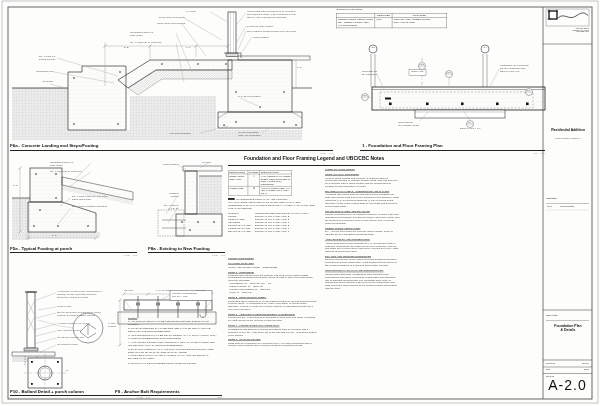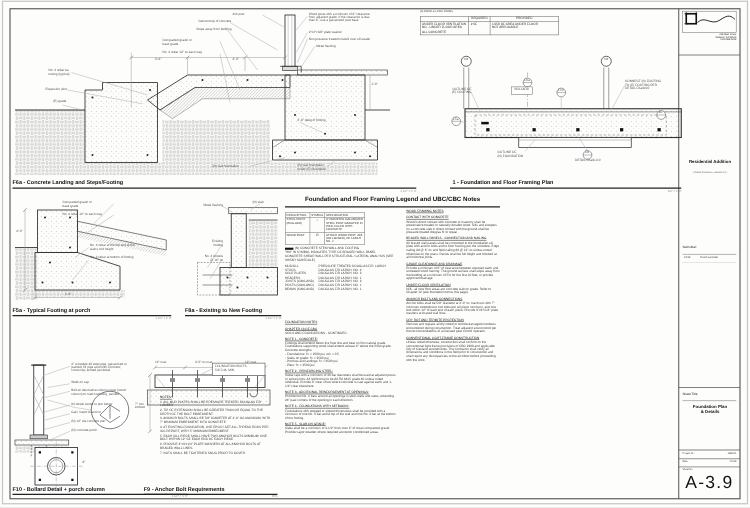--- a/index.html
+++ b/index.html
@@ -541,15 +541,15 @@
 
     <div class="tb-label" style="left:546px;top:313.5px">Sheet Title</div>
     <div class="tb-sheettitle" style="left:517.5px;top:324px">Foundation Plan
 &amp; Details</div>
 
     <div class="t32" style="left:546px;top:361.5px;width:60px">Project No.</div>
     <div class="t32r" style="right:11px;top:361.5px;width:60px">1808.01</div>
     <div class="t32" style="left:546px;top:368px;width:60px">Date</div>
     <div class="t32r" style="right:11px;top:368px;width:60px">1/7/19</div>
     <div class="t32" style="left:546px;top:374.5px;width:60px">Sheet No.</div>
-    <div class="tb-big">A-3.9</div>
+    <div class="tb-big">A-2.0</div>
   </div>
 </div>
 
 </body></html>

